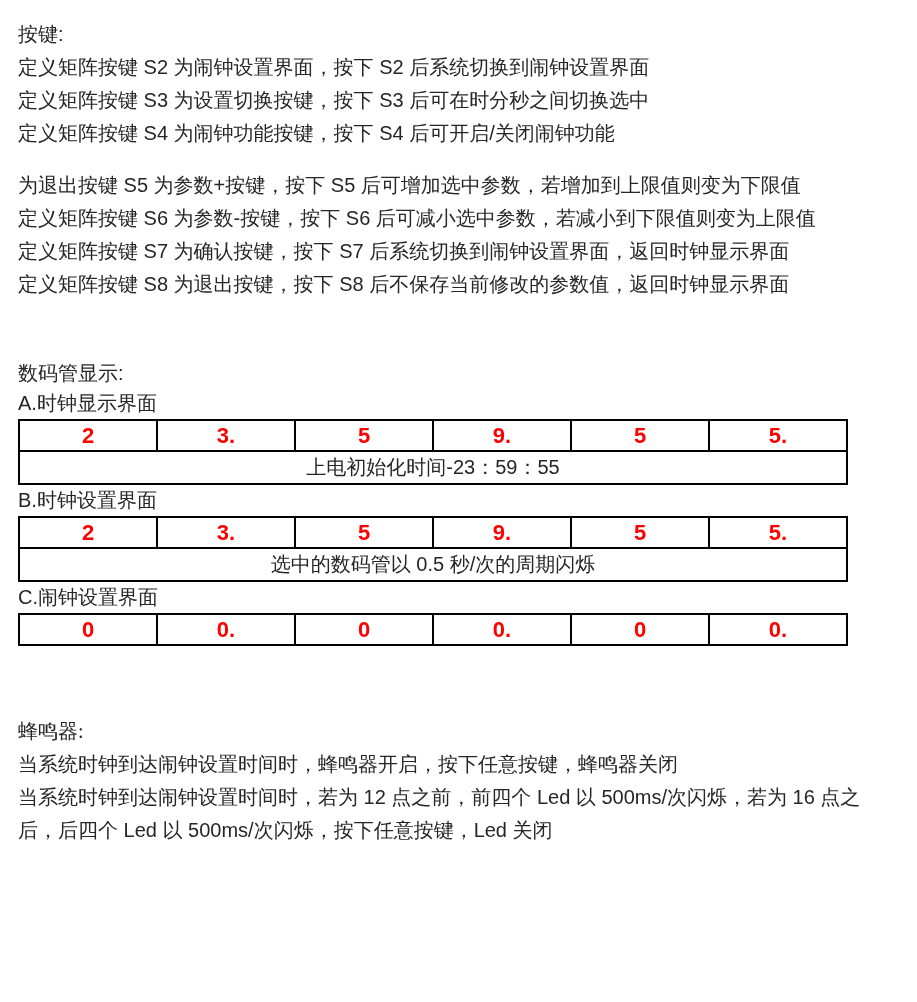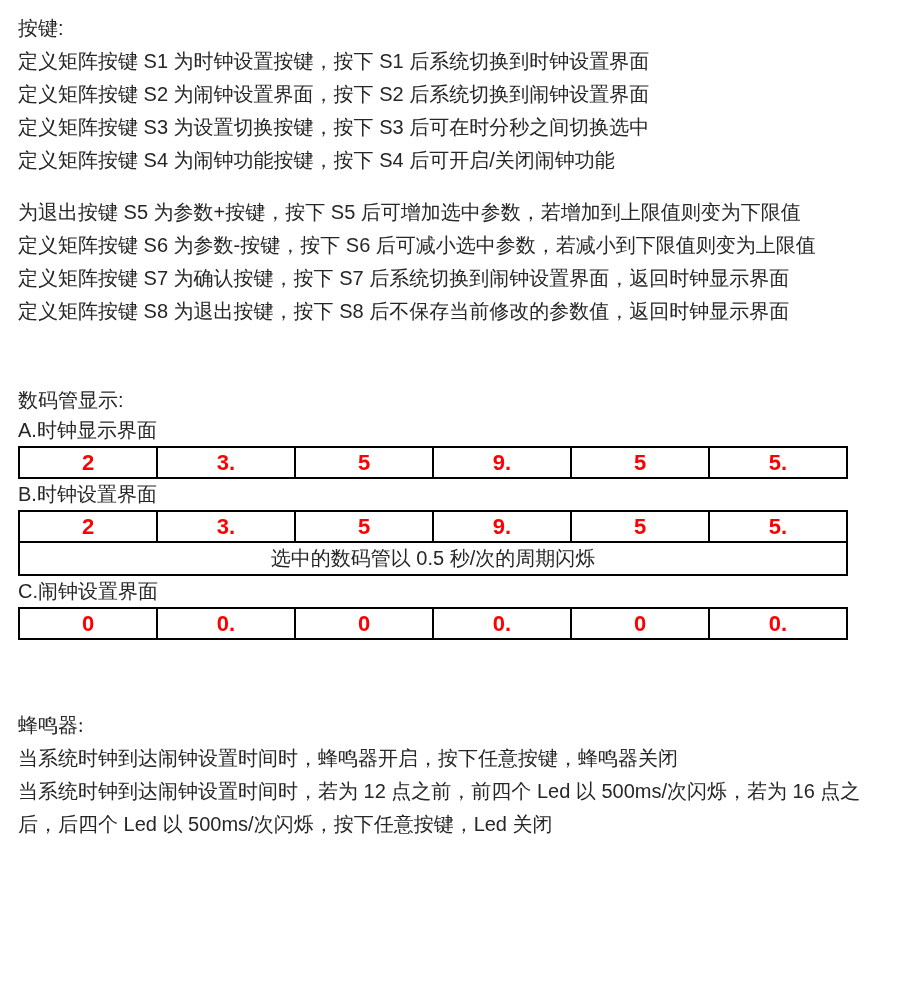--- a/index.html
+++ b/index.html
@@ -16,20 +16,21 @@
   }
   body {
     width: 917px;
     height: 1002px;
     font-family: "Liberation Sans", sans-serif;
     color: var(--text-color);
     overflow: hidden;
   }
   .content {
     padding: 12px 14px 0 18px;
+    margin-top: 6px;
   }
   p {
     margin: 0;
     font-size: 20px;
     line-height: 33px;
     white-space: nowrap;
   }
   p.wrap {
     white-space: normal;
     width: 878px;
@@ -77,21 +78,20 @@
   .led-title {
     margin-top: 30px;
   }
 </style>
 </head>
 <body>
 
 <div class="content">
 
   <p>按键:</p>
-  <p>定义矩阵按键 S1 为时钟设置按键，按下 S1 后系统切换到时钟设置界面</p>
   <p>定义矩阵按键 S2 为闹钟设置界面，按下 S2 后系统切换到闹钟设置界面</p>
   <p>定义矩阵按键 S3 为设置切换按键，按下 S3 后可在时分秒之间切换选中</p>
   <p>定义矩阵按键 S4 为闹钟功能按键，按下 S4 后可开启/关闭闹钟功能</p>
 
   <p class="keys-group2">为退出按键 S5 为参数+按键，按下 S5 后可增加选中参数，若增加到上限值则变为下限值</p>
   <p>定义矩阵按键 S6 为参数-按键，按下 S6 后可减小选中参数，若减小到下限值则变为上限值</p>
   <p>定义矩阵按键 S7 为确认按键，按下 S7 后系统切换到闹钟设置界面，返回时钟显示界面</p>
   <p>定义矩阵按键 S8 为退出按键，按下 S8 后不保存当前修改的参数值，返回时钟显示界面</p>
 
   <p class="display-title">数码管显示:</p>
@@ -99,20 +99,25 @@
   <p class="iface-label">A.时钟显示界面</p>
   <table class="seg-table">
     <tbody>
         <tr>
       <td class="digit-cell">2</td>
       <td class="digit-cell">3.</td>
       <td class="digit-cell">5</td>
       <td class="digit-cell">9.</td>
       <td class="digit-cell">5</td>
       <td class="digit-cell">5.</td>
+    </tr>
+    <tr>
+      <td class="note-cell" colspan="6">
+        <div class="note-line">上电初始化时间-23：59：55</div>
+      </td>
     </tr>
   </tbody>
     </table>
 
   <p class="iface-label">B.时钟设置界面</p>
   <table class="seg-table">
     <tbody>
         <tr>
       <td class="digit-cell">2</td>
       <td class="digit-cell">3.</td>

